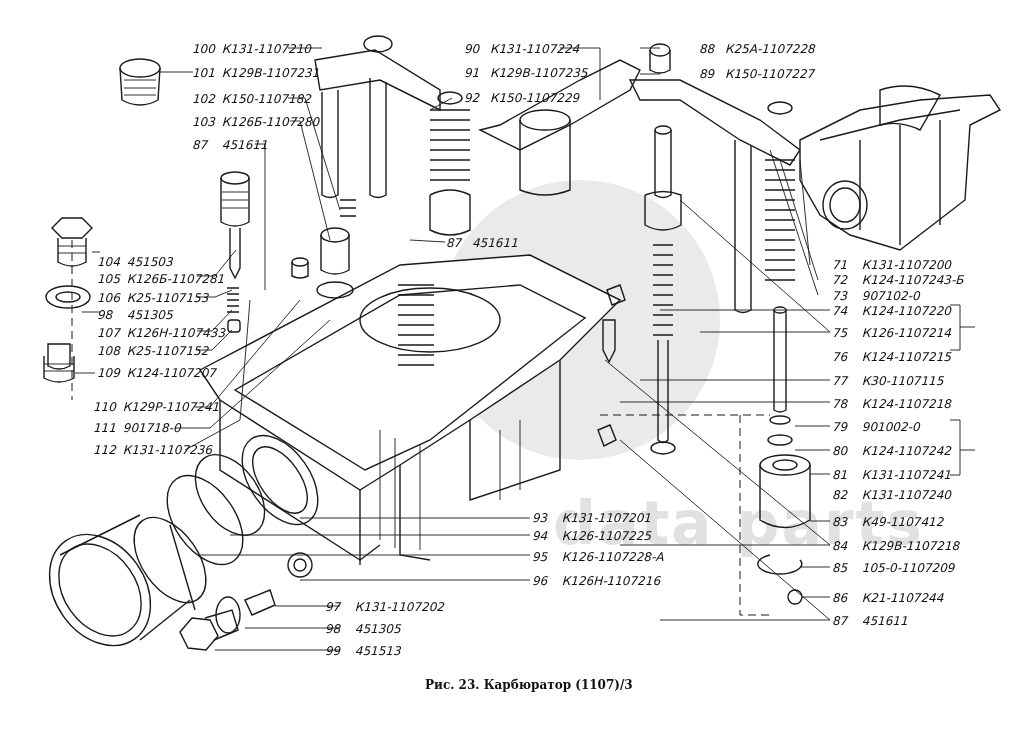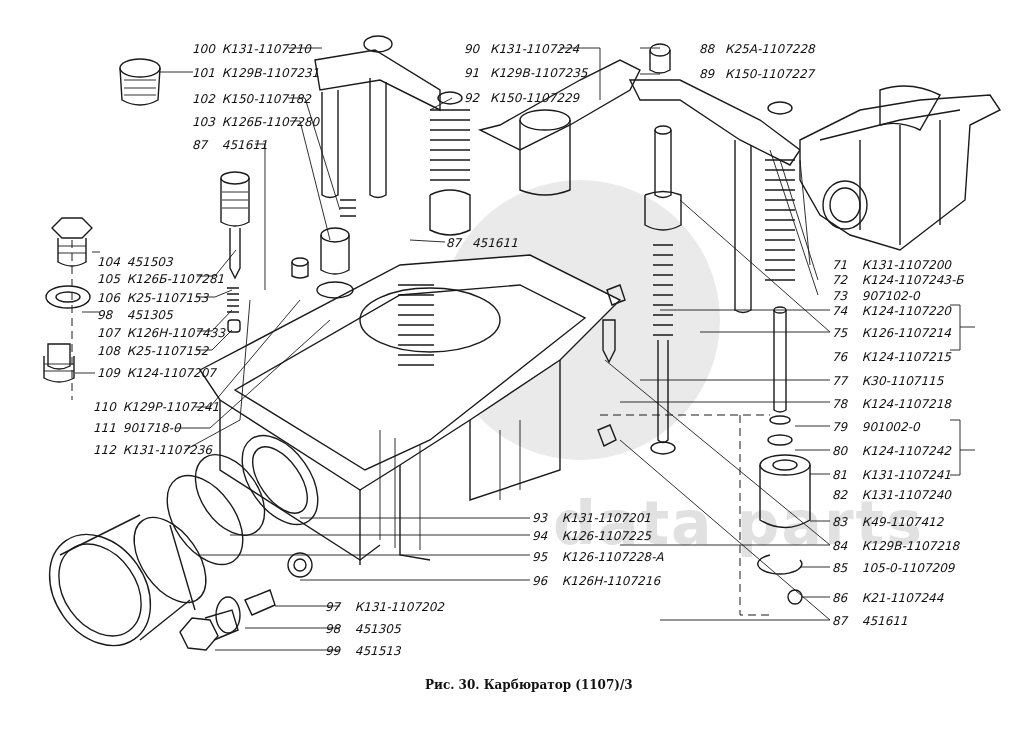--- a/index.html
+++ b/index.html
@@ -272,14 +272,14 @@
 
   <div class="lbl" style="left:533px;top:511px"><span class="num">93</span> <span>К131-1107201</span></div>
   <div class="lbl" style="left:533px;top:529px"><span class="num">94</span> <span>К126-1107225</span></div>
   <div class="lbl" style="left:533px;top:550px"><span class="num">95</span> <span>К126-1107228-А</span></div>
   <div class="lbl" style="left:533px;top:574px"><span class="num">96</span> <span>К126Н-1107216</span></div>
 
   <div class="lbl" style="left:326px;top:600px"><span class="num">97</span> <span>К131-1107202</span></div>
   <div class="lbl" style="left:326px;top:622px"><span class="num">98</span> <span>451305</span></div>
   <div class="lbl" style="left:326px;top:644px"><span class="num">99</span> <span>451513</span></div>
 
-  <div class="caption">Рис. 30. Карбюратор (1107)/3</div>
+  <div class="caption">Рис. 23. Карбюратор (1107)/3</div>
 </div>
 
 </body></html>

